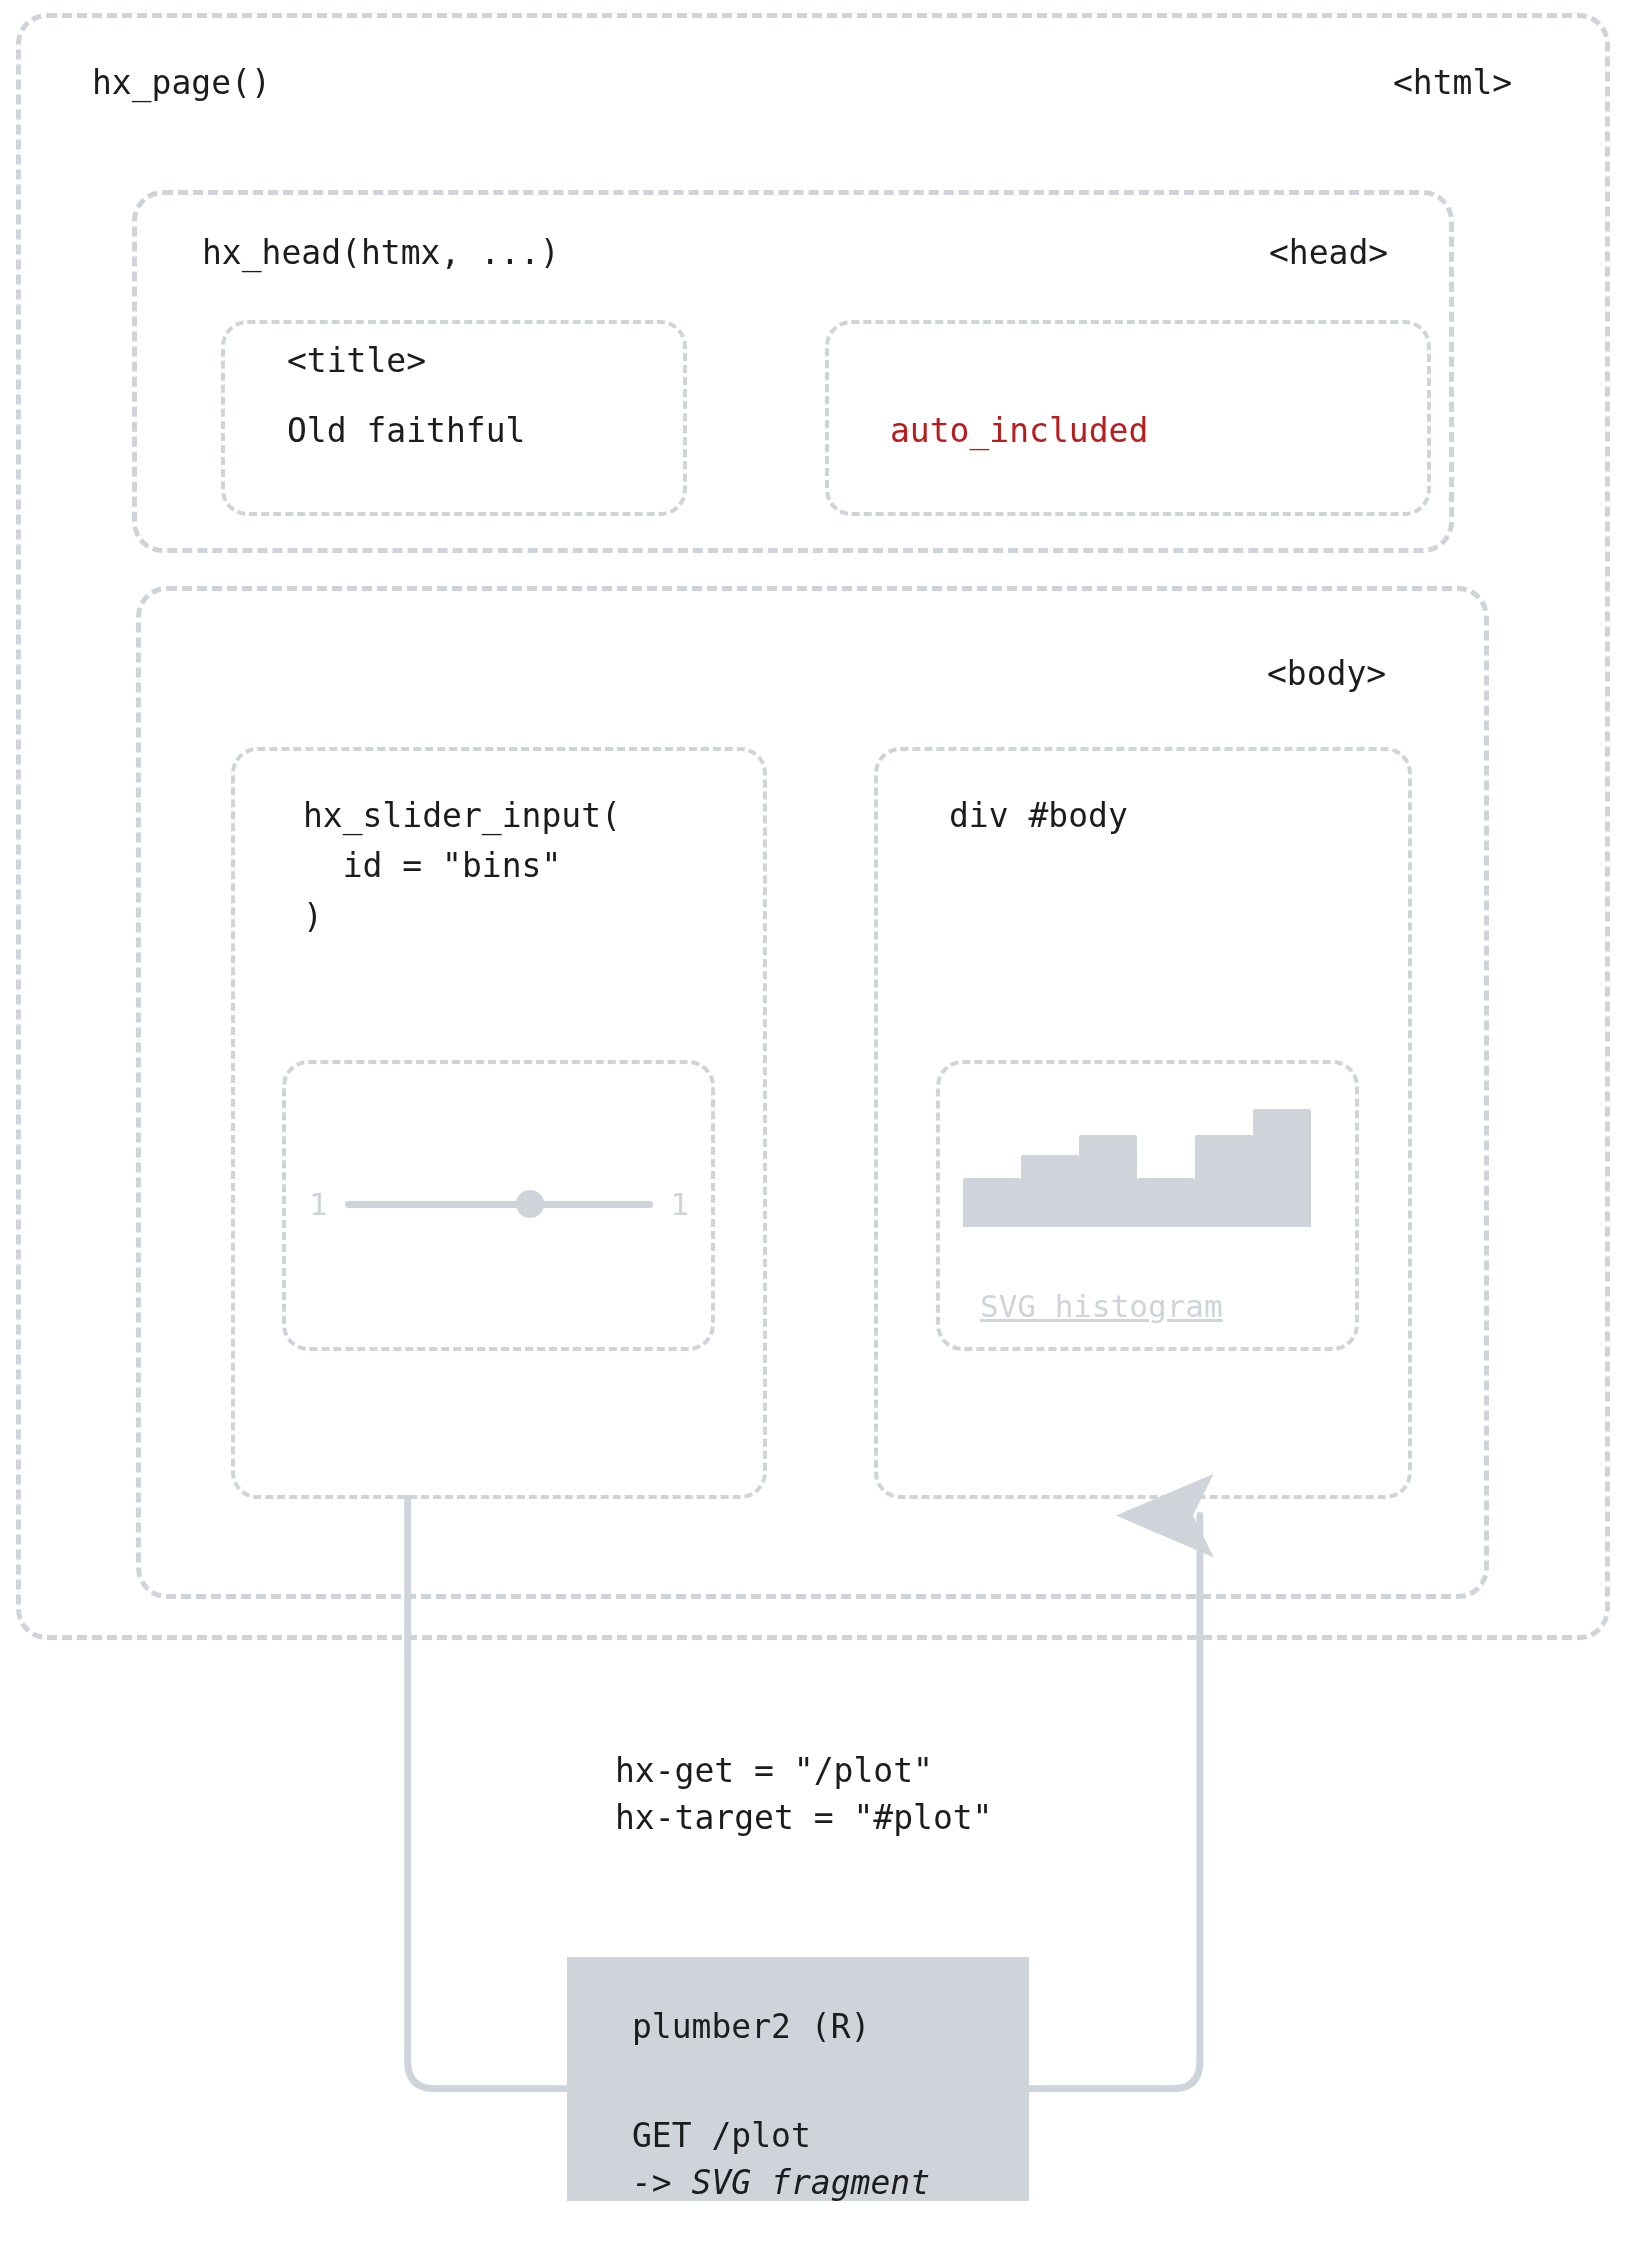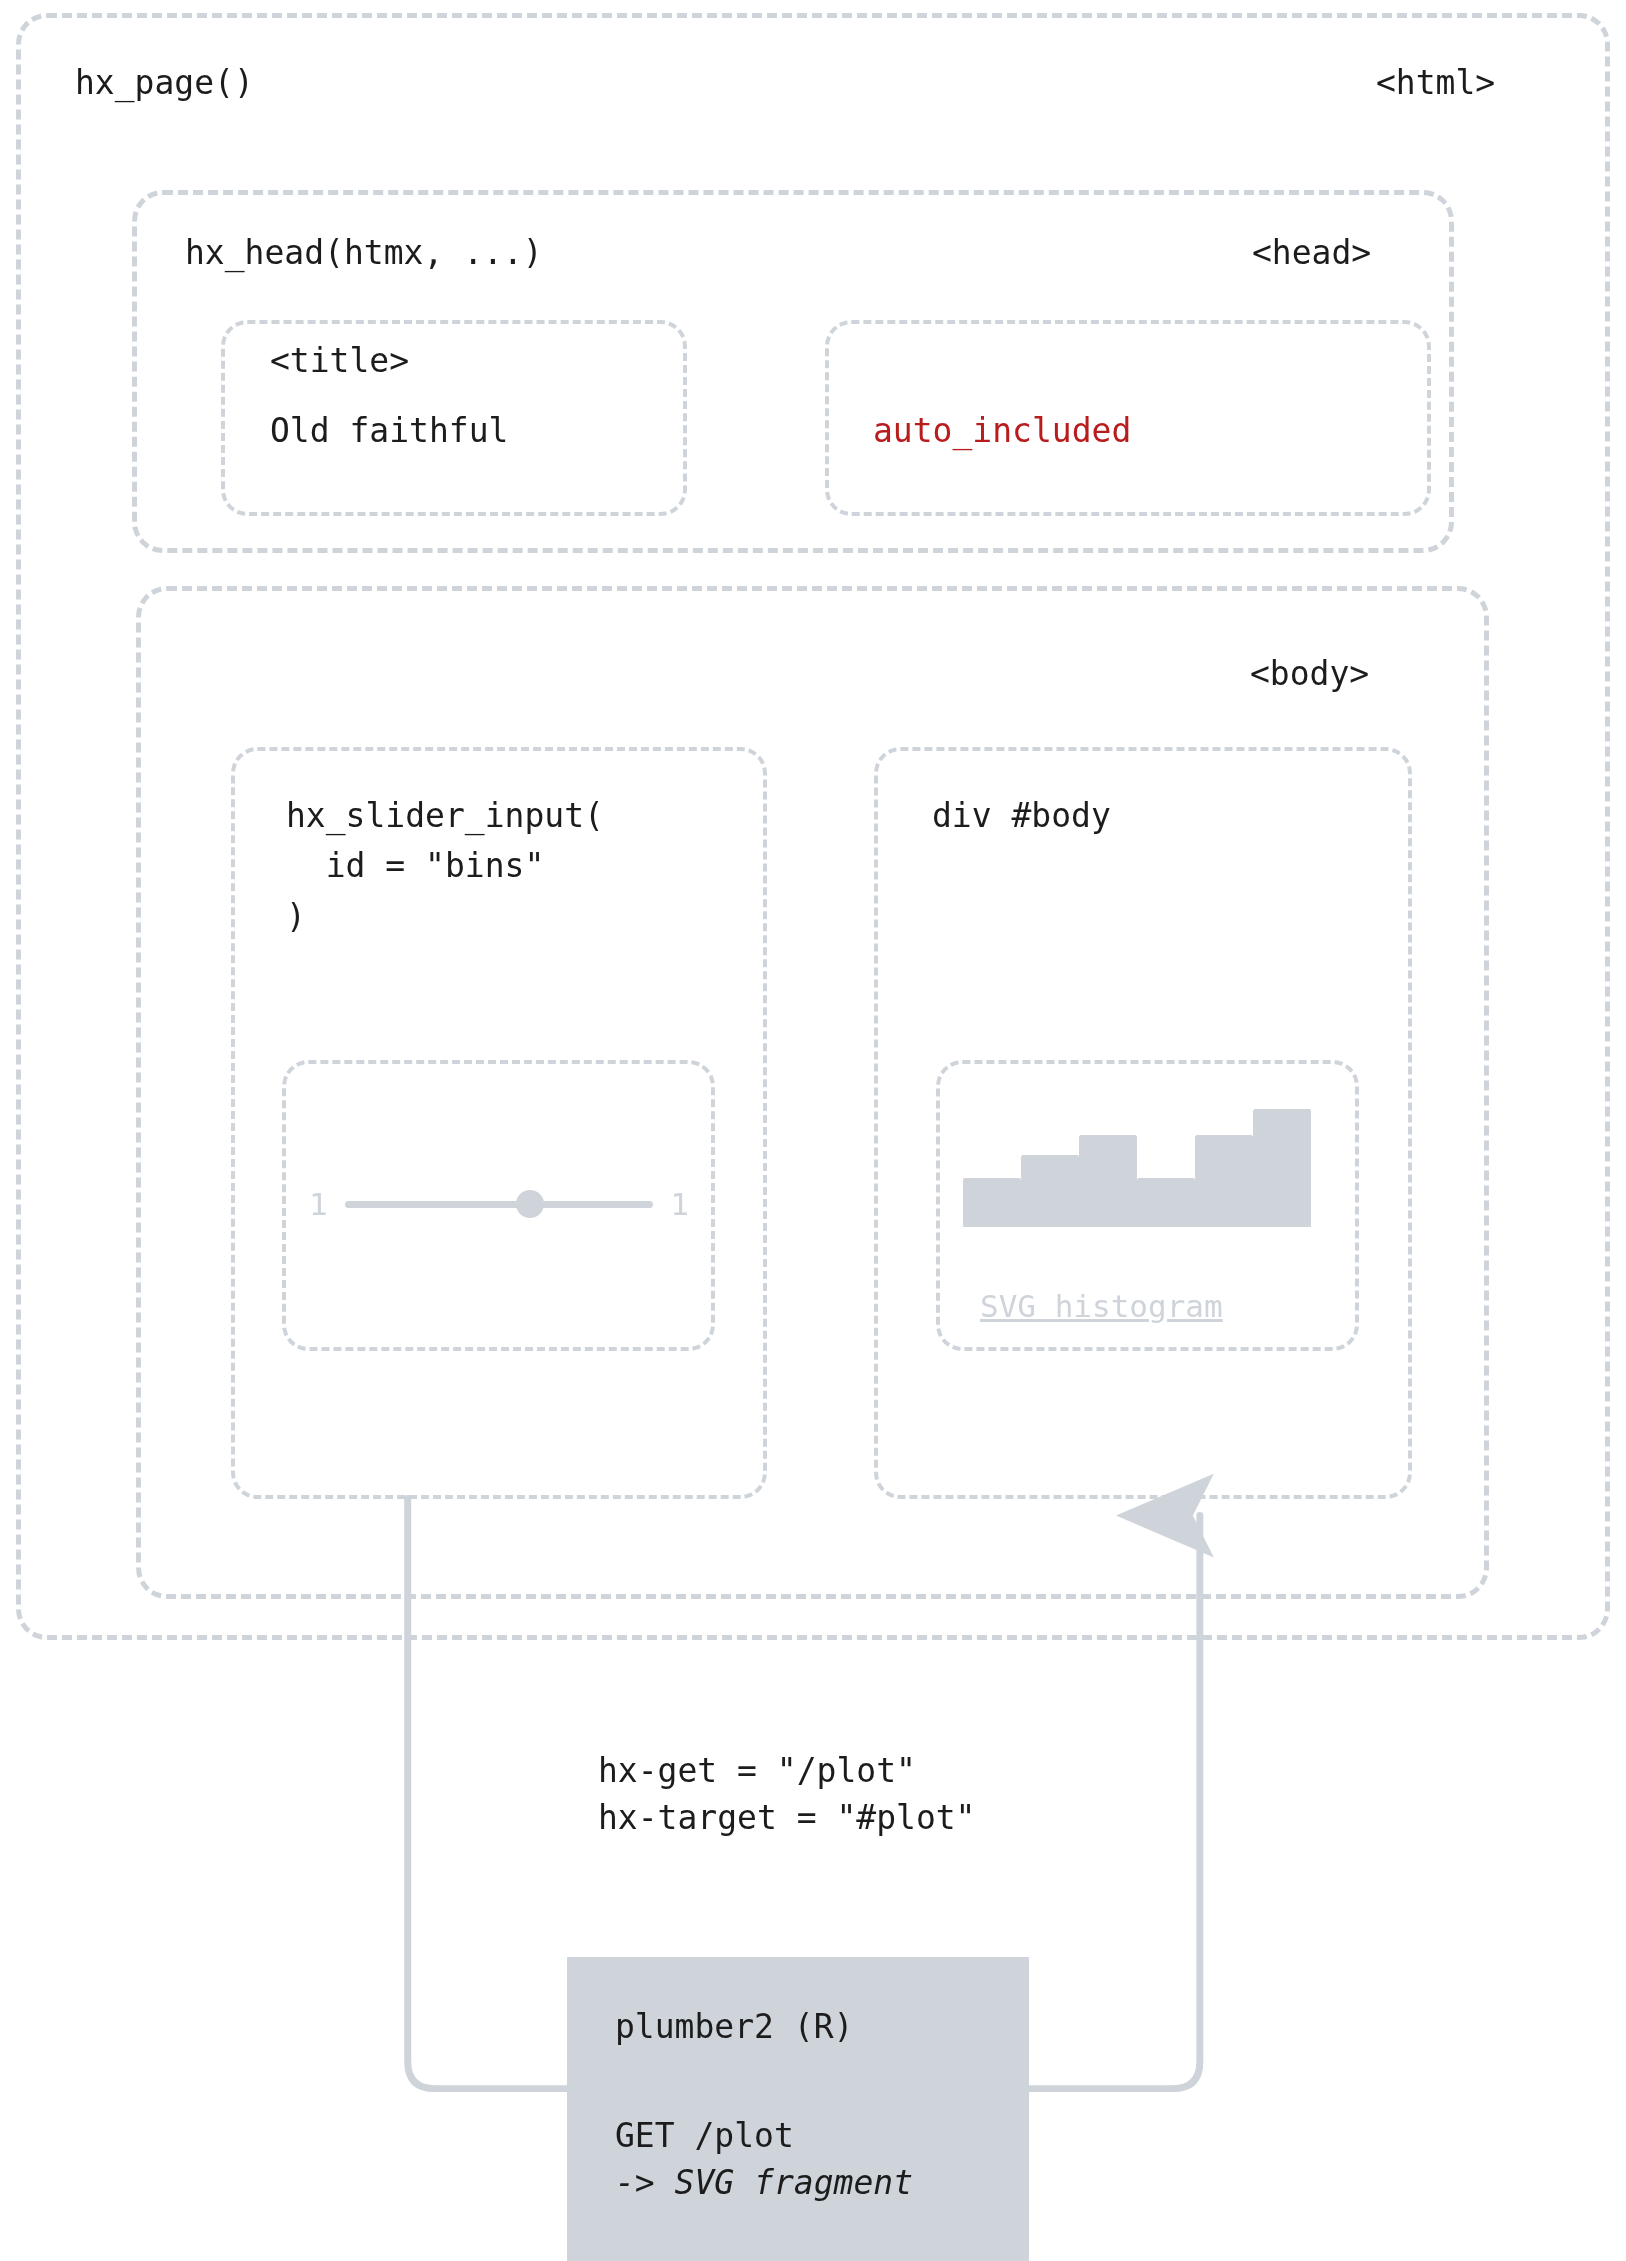--- a/index.html
+++ b/index.html
@@ -23,20 +23,21 @@
   .box.leaf{border-width:4.7px;border-radius:26.4px;}
 
   
   .lbl{
     position:absolute;
     font-size:33px;
     line-height:1.33;
     white-space:pre;
     color:#1c1c1c;
     letter-spacing:0px;
+    margin-left:17px;
   }
   .lbl.tag{font-size:33px;}
   .lbl.muted{color:#b91c1c;}
 
   
   .service{
     position:absolute;
     background:#ced4da;
     border:0;
   }
@@ -124,21 +125,21 @@
     <div class="bar" style="width:16.6%;height:38%;"></div>
     <div class="bar" style="width:16.6%;height:72%;"></div>
     <div class="bar" style="width:16.6%;height:92%;"></div>
   </div>
 
   <div class="hist-cap" style="left:980px;top:1288px;text-decoration:underline;">SVG histogram</div>
 
   <div class="lbl" style="left:598px;top:1749px;">hx-get = "/plot"</div>
   <div class="lbl" style="left:598px;top:1796px;">hx-target = "#plot"</div>
 
-  <div class="service" style="left:567px;top:1957px;width:462px;height:304px;">
+  <div class="service" style="left:567px;top:1957px;width:462px;height:244px;">
     <div class="lbl" style="left:48px;top:48px;">plumber2 (R)</div>
     <div class="lbl" style="left:48px;top:157px;">GET /plot</div>
     <div class="lbl" style="left:48px;top:204px;font-style:italic;">-&gt; SVG fragment</div>
   </div>
 
   <svg class="links" viewBox="0 0 2095 2912" preserveAspectRatio="none">
     <defs>
       <marker id="arrow-up" markerWidth="12" markerHeight="14" refX="6" refY="12" orient="auto" markerUnits="strokeWidth">
         <path d="M 6 0 L 12 14 L 6 11 L 0 14 Z" fill="#ced4da"></path>
       </marker>

